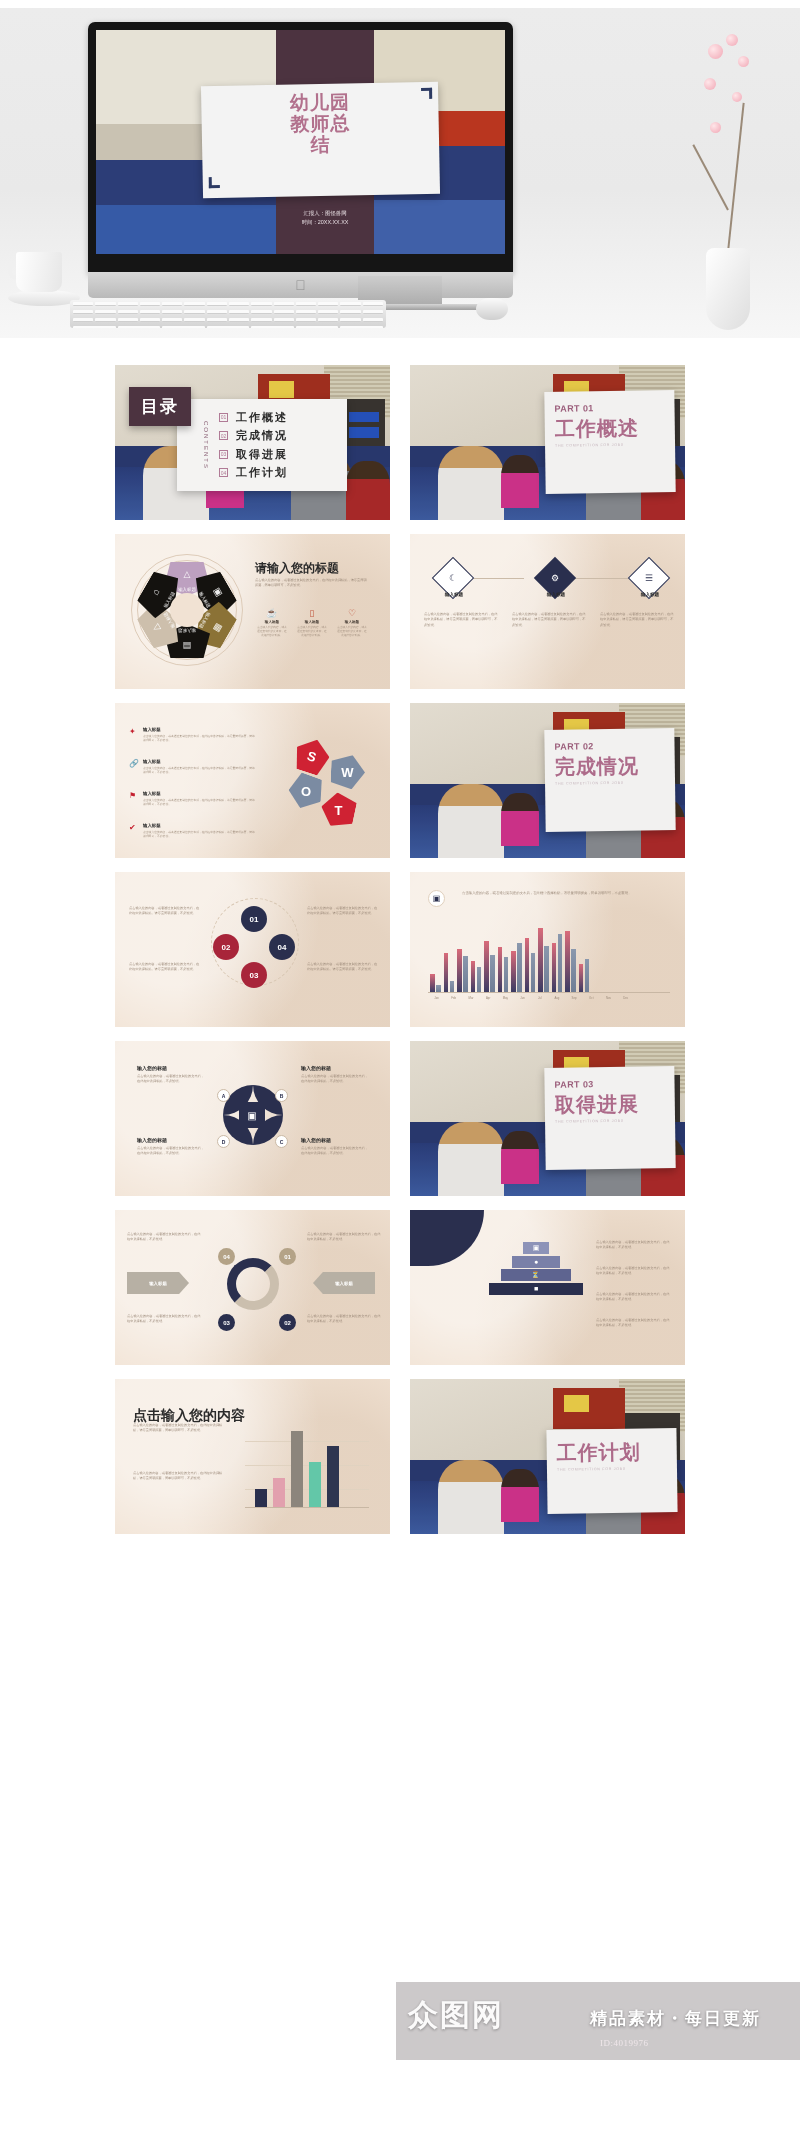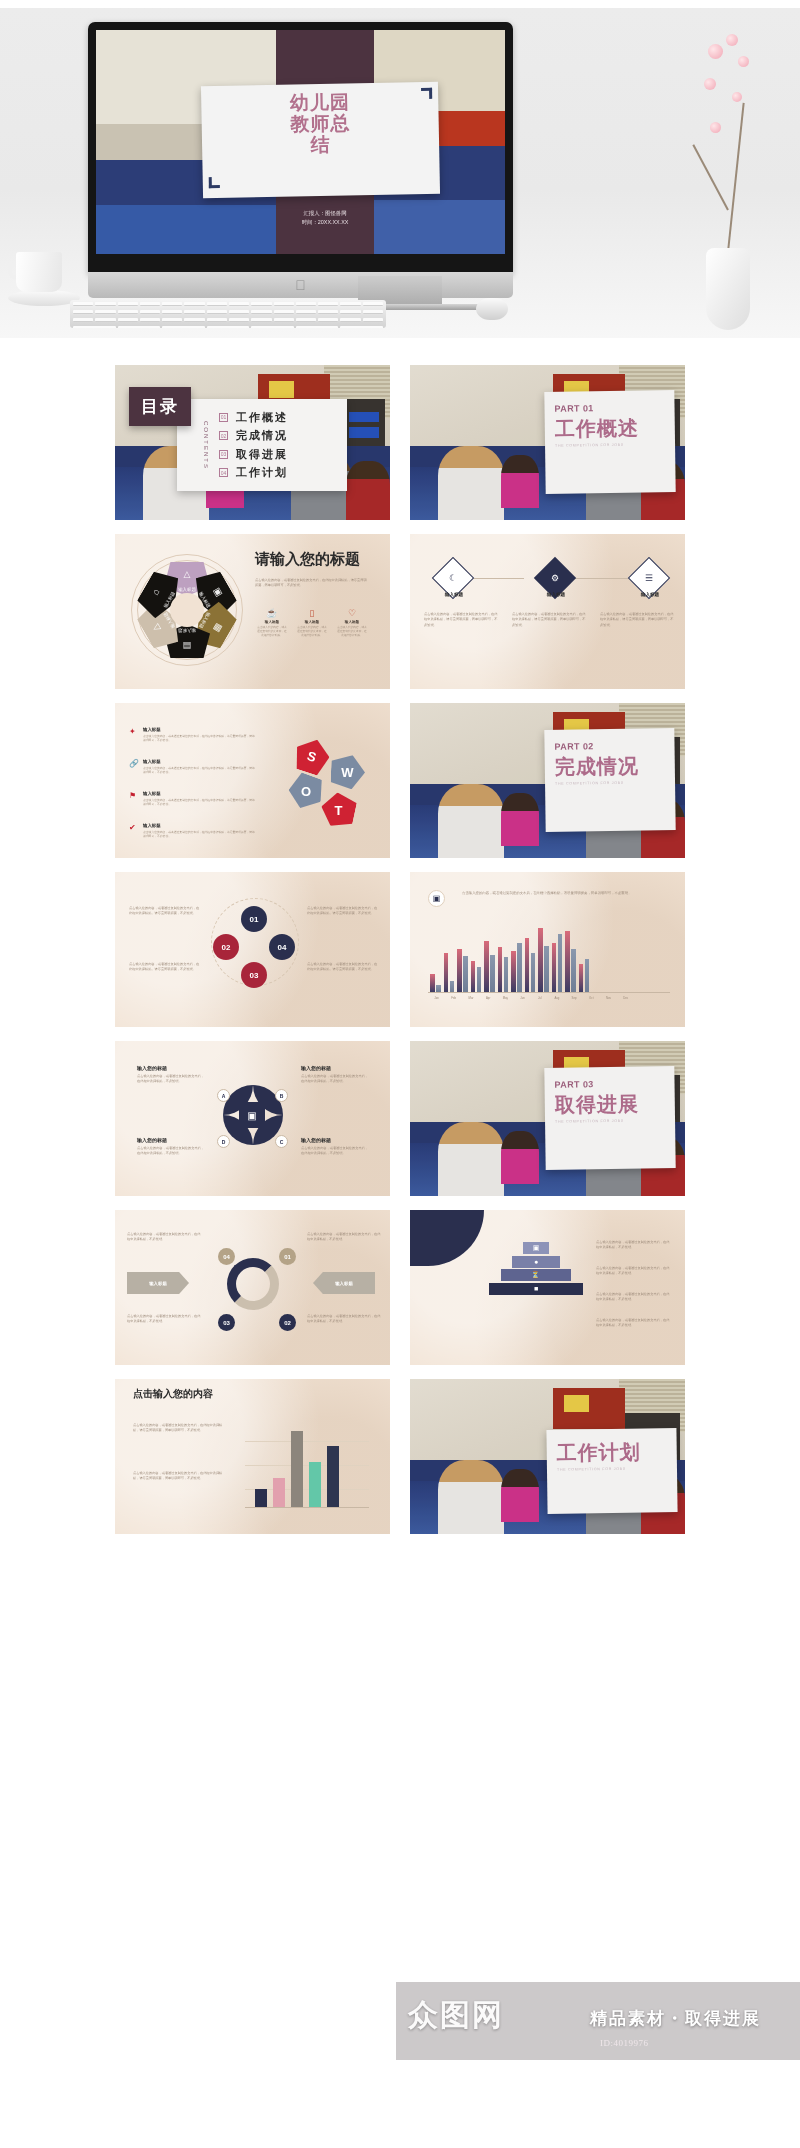--- a/index.html
+++ b/index.html
@@ -648,21 +648,21 @@
       <div class="seg" style="transform:rotate(240deg);background:#cdbfac;">
           <i>△</i>
           <span>输入标题</span>
         </div>
       <div class="seg" style="transform:rotate(300deg);background:#14120f;">
           <i>⌂</i>
           <span>输入标题</span>
         </div>
       <div class="wheel-hole"></div>
     </div>
-    <div class="s-title" style="left:140px;top:16px;font-size:15px;">请输入您的标题</div>
+    <div class="s-title" style="left:140px;top:26px;font-size:12px;">请输入您的标题</div>
     <div class="s-body" style="left:140px;top:44px;width:112px;">点击输入您的内容，或者通过复制您的文本后，在此框中选择粘贴，请尽量简明扼要，简单说明即可，不必繁琐。</div>
     <div class="icon-col" style="left:142px;top:74px;">
       <div class="gl">☕</div>
       <div class="lb">输入标题</div>
       <div class="tx">点击输入您的内容，或者通过复制您的文本后，在此框中选择粘贴。</div>
     </div>
     <div class="icon-col" style="left:182px;top:74px;">
       <div class="gl">▯</div>
       <div class="lb">输入标题</div>
       <div class="tx">点击输入您的内容，或者通过复制您的文本后，在此框中选择粘贴。</div>
@@ -891,21 +891,21 @@
       <div class="pyr-row" style="width:70px;background:#5e6490;">⏳</div>
       <div class="pyr-row" style="width:94px;background:#2a2f4e;">■</div>
     </div>
     <div class="s-body" style="left:186px;top:30px;width:76px;">点击输入您的内容，或者通过复制您的文本后，在此框中选择粘贴，不必繁琐。</div>
     <div class="s-body" style="left:186px;top:56px;width:76px;">点击输入您的内容，或者通过复制您的文本后，在此框中选择粘贴，不必繁琐。</div>
     <div class="s-body" style="left:186px;top:82px;width:76px;">点击输入您的内容，或者通过复制您的文本后，在此框中选择粘贴，不必繁琐。</div>
     <div class="s-body" style="left:186px;top:108px;width:76px;">点击输入您的内容，或者通过复制您的文本后，在此框中选择粘贴，不必繁琐。</div>
   </div>
 
   <div class="slide paper">
-    <div class="s-title" style="left:18px;top:8px;font-size:10px;">点击输入您的内容</div>
+    <div class="s-title" style="left:18px;top:28px;font-size:14px;">点击输入您的内容</div>
     <div class="s-body" style="left:18px;top:44px;width:94px;">点击输入您的内容，或者通过复制您的文本后，在此框中选择粘贴，请尽量简明扼要，简单说明即可，不必繁琐。</div>
     <div class="s-body" style="left:18px;top:92px;width:94px;">点击输入您的内容，或者通过复制您的文本后，在此框中选择粘贴，请尽量简明扼要，简单说明即可，不必繁琐。</div>
     <div class="cgrid" style="left:130px;top:62px;width:124px;"></div>
     <div class="cgrid" style="left:130px;top:86px;width:124px;"></div>
     <div class="cgrid" style="left:130px;top:110px;width:124px;"></div>
     <div class="axis" style="left:130px;top:128px;width:124px;"></div>
     <div class="bars" id="bars-col" style="left:140px;top:40px;height:88px;gap:6px;">
         <div class="cbar" style="height: 17.6px; background: rgb(42, 47, 78);"></div>
         <div class="cbar" style="height: 29.3333px; background: rgb(226, 160, 174);"></div>
         <div class="cbar" style="height: 76.2667px; background: rgb(140, 133, 124);"></div>
@@ -932,15 +932,15 @@
     </div>
   </div>
 
 </div>
 
 <div class="wm">
   <div class="wm-strip"></div>
   <div class="wm-logo">
     <span>众图网</span>
   </div>
-  <div class="wm-text">精品素材・取得进展</div>
+  <div class="wm-text">精品素材・每日更新</div>
   <div class="wm-id">ID:4019976</div>
 </div>
 
 </body></html>

